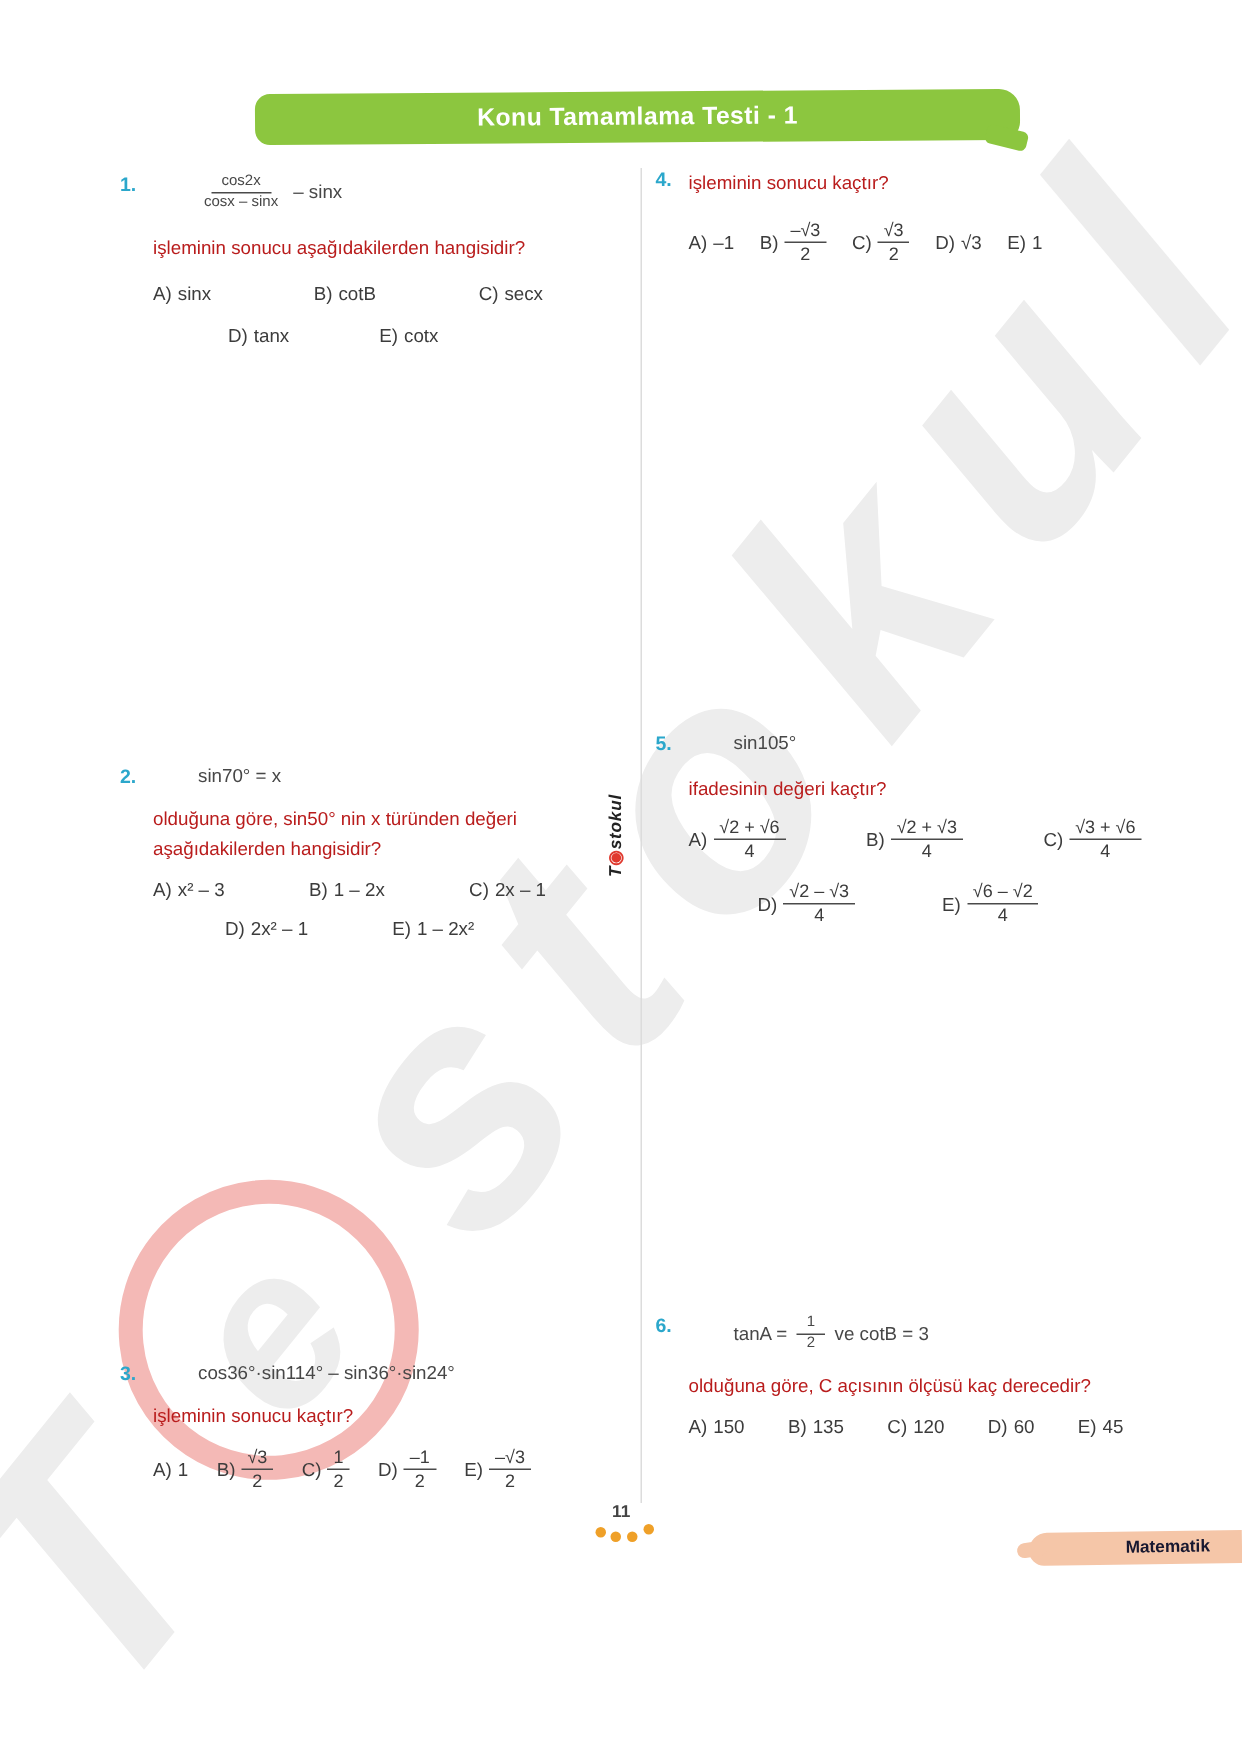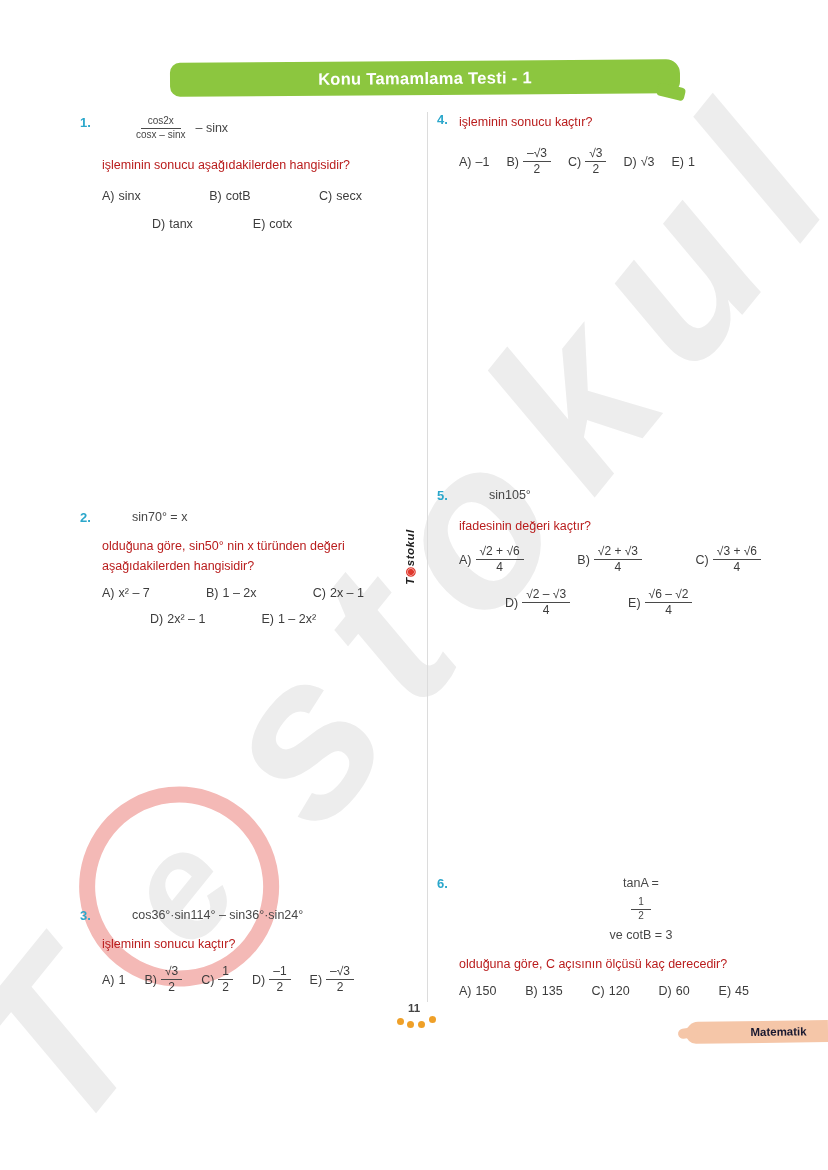--- a/index.html
+++ b/index.html
@@ -159,21 +159,21 @@
 <div class="question" style="left:80px; top:510px; width:332px;">
   <span class="qnum">2.</span>
   <div class="qbody">
     <div class="qformula indent" style="margin-bottom:12px;">
       <span>sin70° = x</span>
     </div>
     <div class="qprompt" style="width:312px; margin-bottom:10px;">olduğuna göre, sin50° nin x türünden değeri aşağıdakilerden hangisidir?</div>
     <div class="opt-row sb" style="width:262px; margin-bottom:12px;">
       <span class="opt">
           <span>A)</span>
-          <span>x² – 7</span>
+          <span>x² – 3</span>
         </span>
       <span class="opt">
           <span>B)</span>
           <span>1 – 2x</span>
         </span>
       <span class="opt">
           <span>C)</span>
           <span>2x – 1</span>
         </span>
     </div>
@@ -314,21 +314,21 @@
             <span class="den">4</span>
           </span>
         </span>
     </div>
   </div>
 </div>
 
 <div class="question" style="left:437px; top:876px; width:356px;">
   <span class="qnum">6.</span>
   <div class="qbody">
-    <div class="qformula indent" style="margin-bottom:12px;flex-direction:column;">
+    <div class="qformula indent" style="margin-bottom:12px;">
       <span>tanA =</span>
       <span class="frac fr-lg">
           <span class="num">1</span>
           <span class="den">2</span>
         </span>
       <span>ve cotB = 3</span>
     </div>
     <div class="qprompt" style="margin-bottom:10px;">olduğuna göre, C açısının ölçüsü kaç derecedir?</div>
     <div class="opt-row sb" style="width:290px;">
       <span class="opt">

